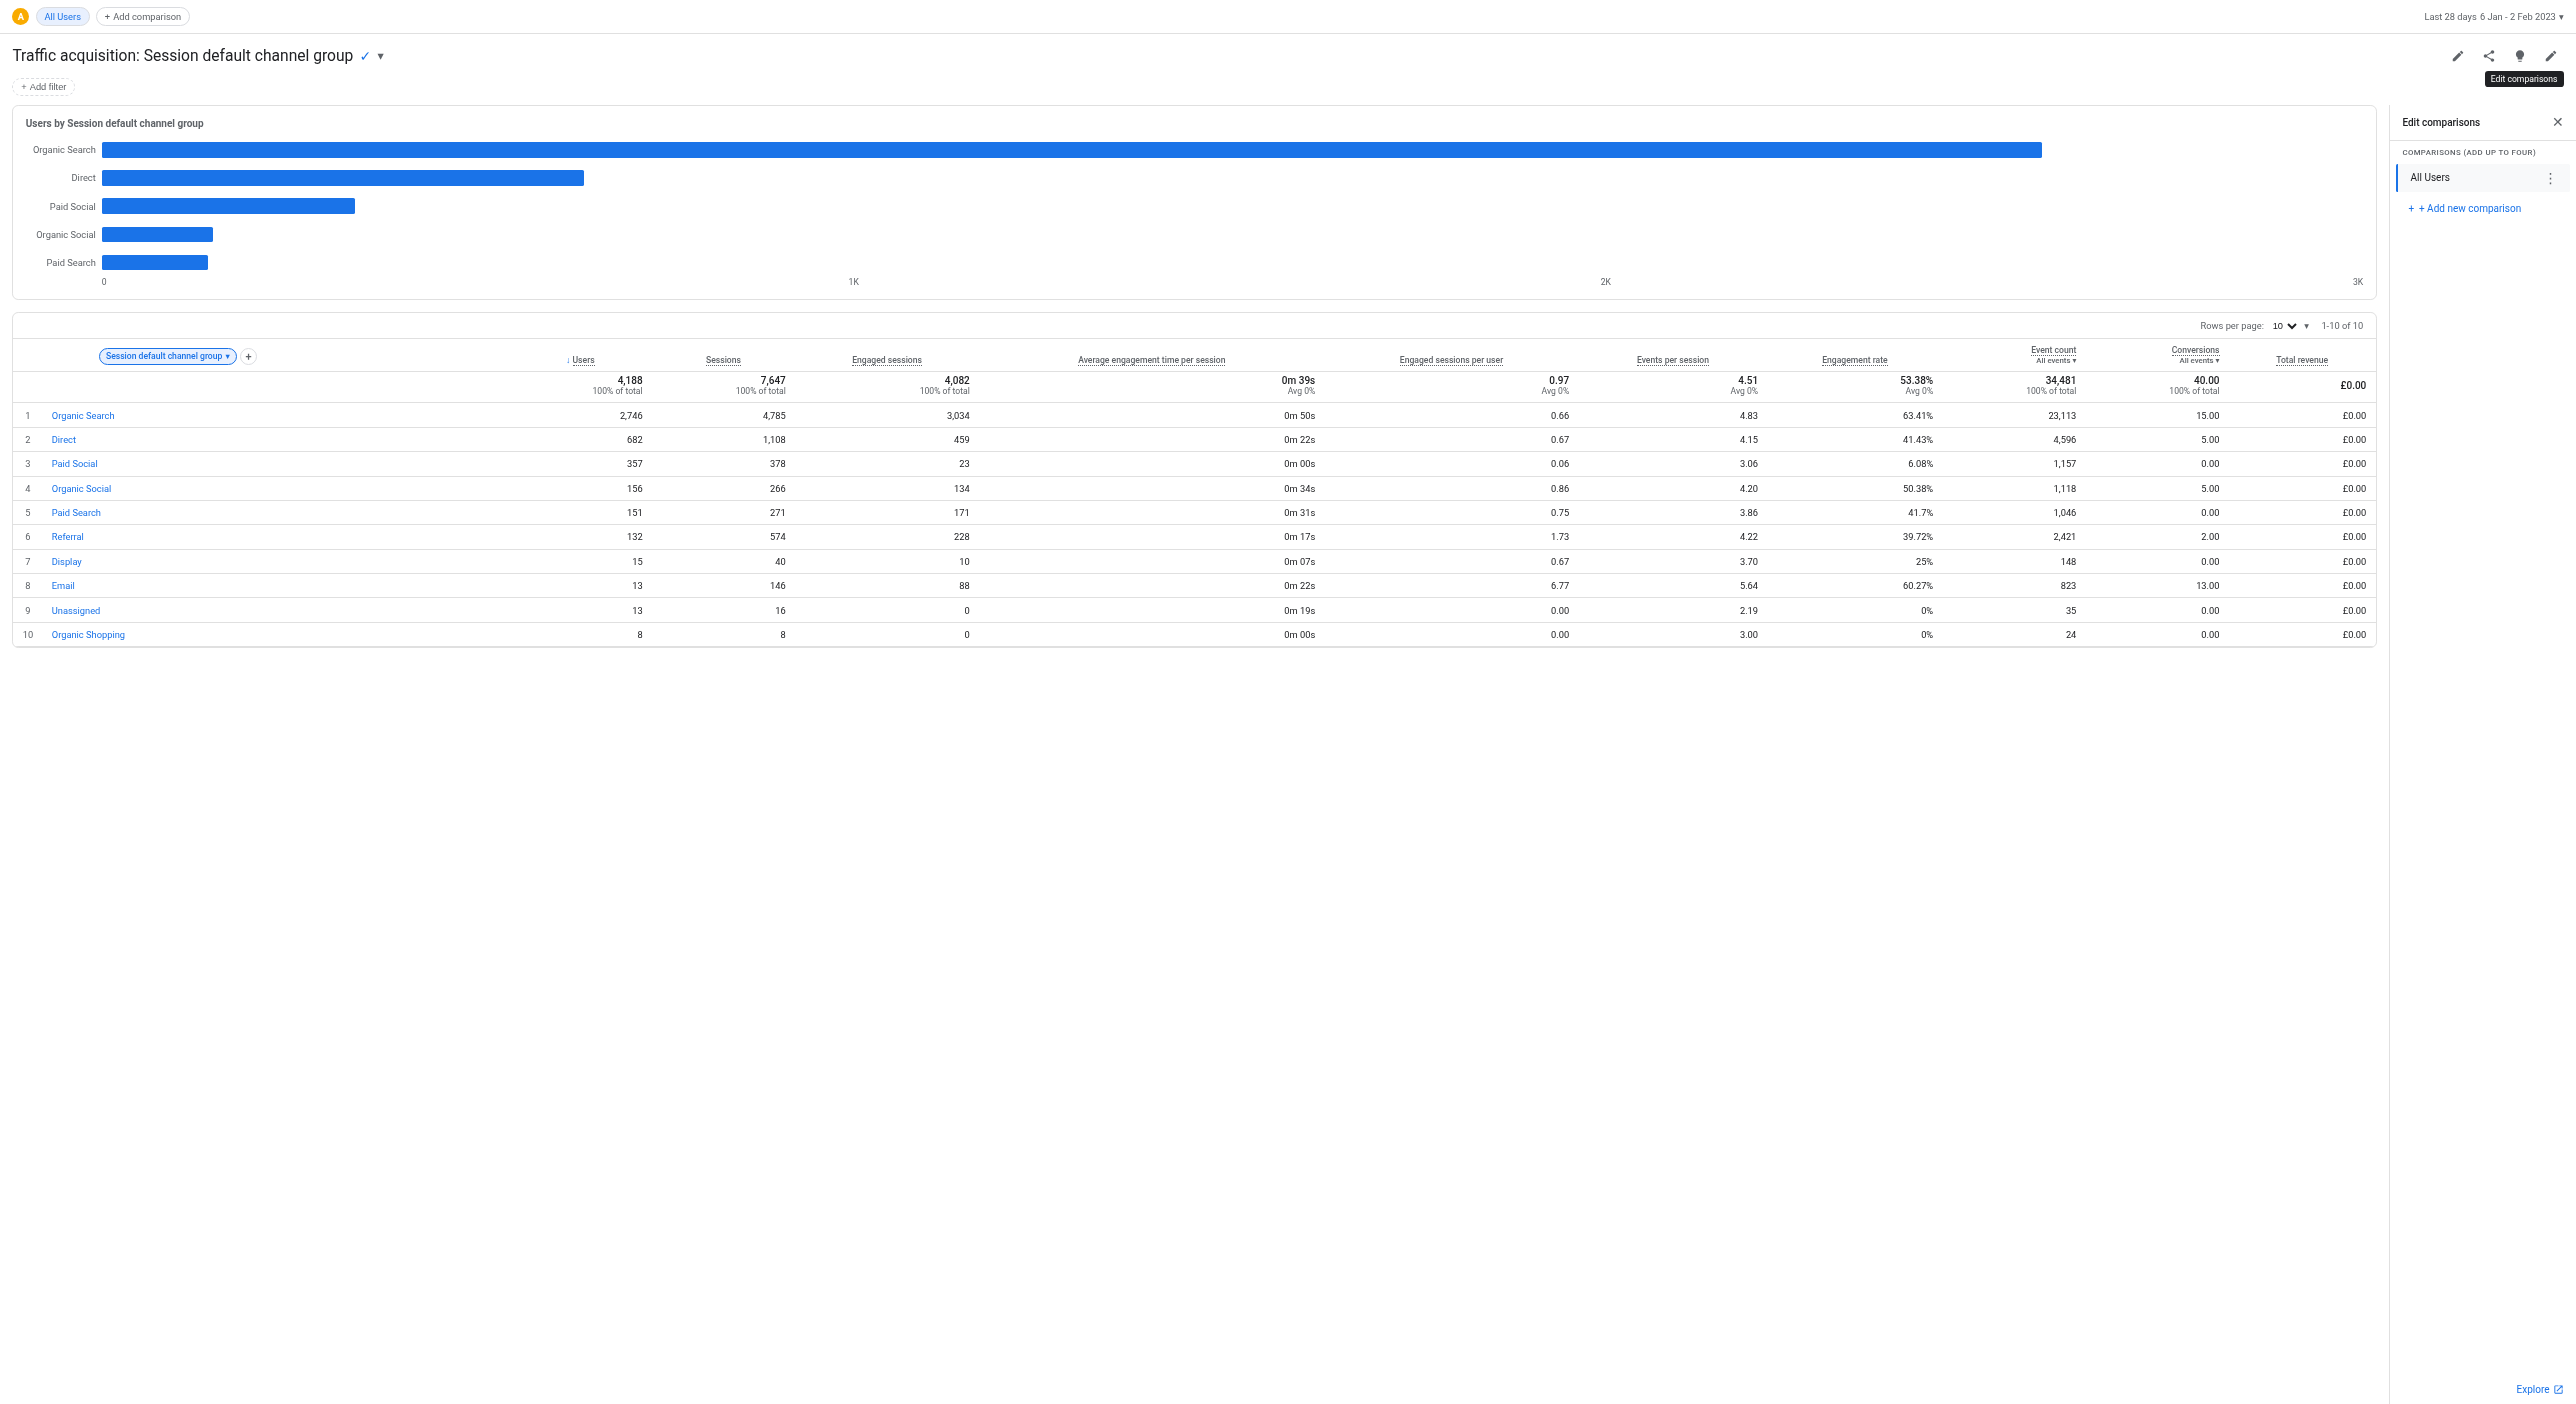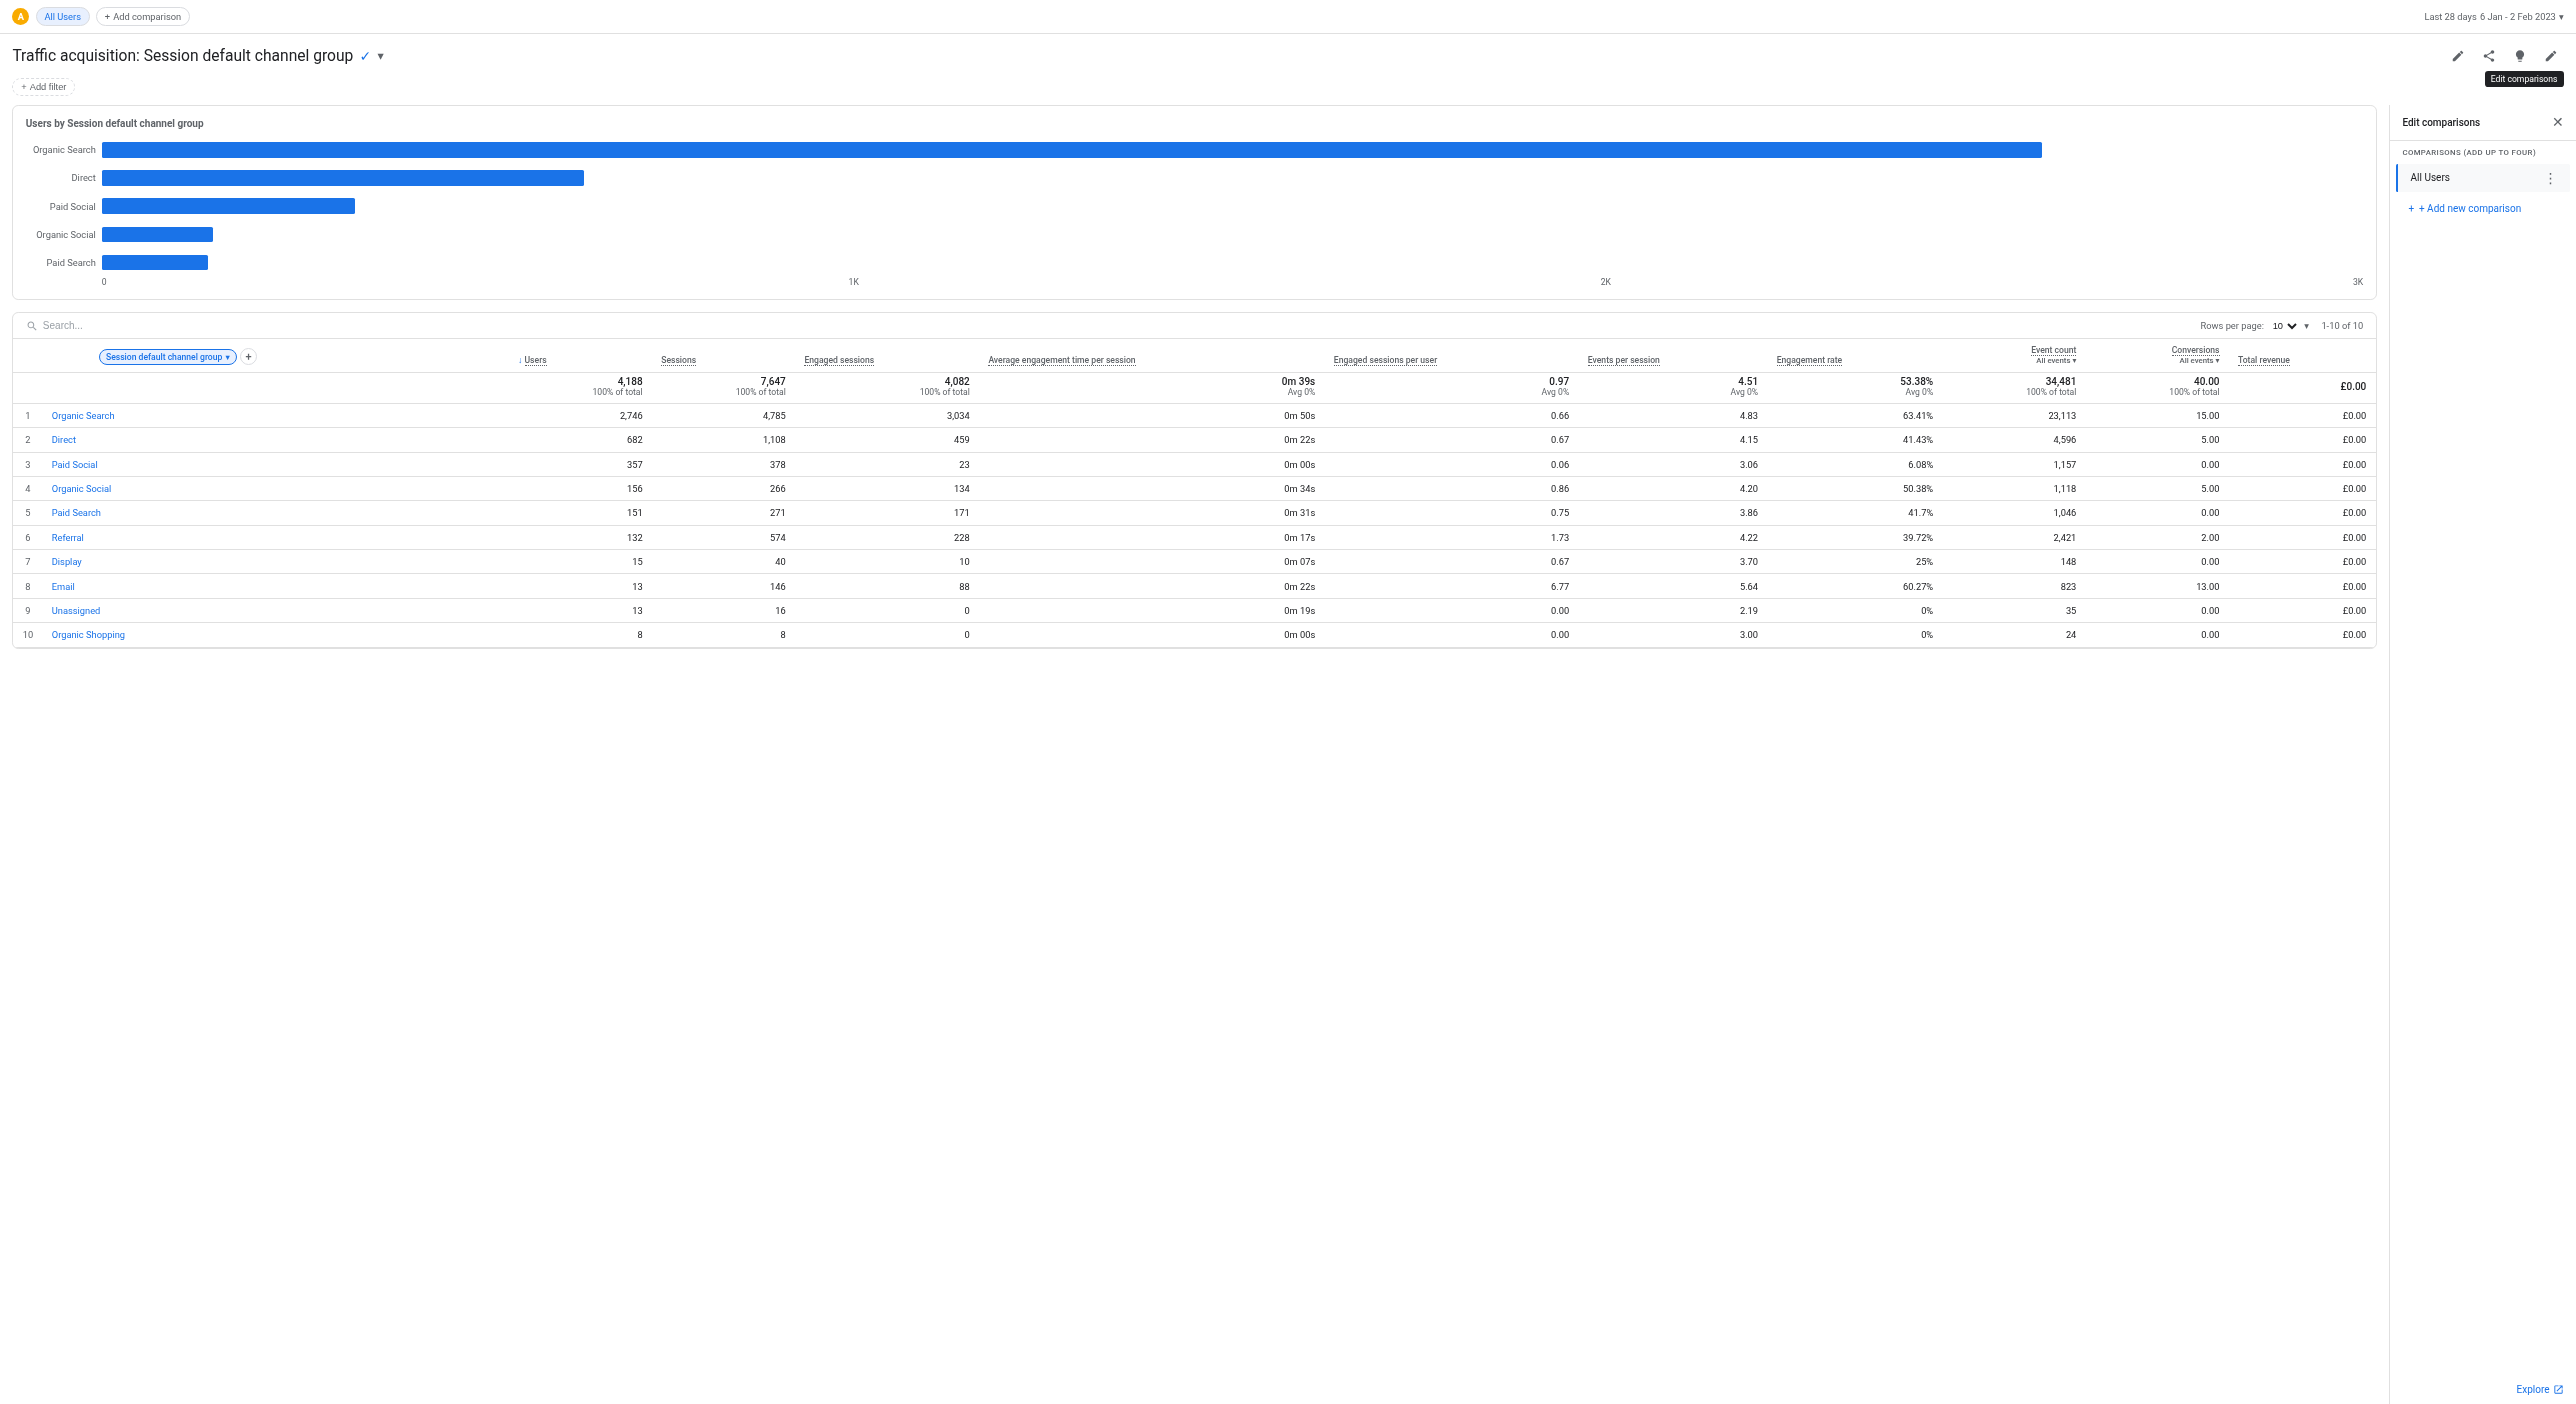--- a/index.html
+++ b/index.html
@@ -44,21 +44,21 @@
     .table-section { background: #fff; border: 0.8px solid #e0e0e0; border-radius: 6.2px; overflow: hidden; }
     .table-toolbar { display: flex; align-items: center; padding: 6.2px 12.4px; gap: 12.4px; border-bottom: 0.8px solid #e0e0e0; }
     .search-box { display: flex; align-items: center; gap: 4.7px; flex: 1; }
     .search-input { border: none; outline: none; font-size: 10px; color: #202124; width: 156px; }
     .search-input::placeholder { color: #9aa0a6; }
     .rows-per-page { display: flex; align-items: flex-start; gap: 4.7px; margin-left: auto; font-size: 9.3px; color: #5f6368; }
     .rows-select { border: none; font-size: 9.3px; color: #202124; cursor: pointer; background: transparent; }
     .page-info { font-size: 9.3px; color: #5f6368; }
 
     .data-table { width: 100%; border-collapse: collapse; font-size: 9.3px; }
-    .data-table th { padding: 6.2px 9.3px; text-align: left; font-weight: 500; color: #5f6368; border-bottom: 0.8px solid #e0e0e0; vertical-align: bottom; font-size: 8.6px; white-space: nowrap; position: relative; }
+    .data-table th { padding: 6.2px 9.3px; text-align: center; font-weight: 500; color: #5f6368; border-bottom: 0.8px solid #e0e0e0; vertical-align: bottom; font-size: 8.6px; white-space: nowrap; position: relative; }
     .data-table th.left { text-align: left; }
     .data-table th .underline { border-bottom: 0.8px dotted #5f6368; }
     .data-table td { padding: 6.2px 9.3px; text-align: right; border-bottom: 0.8px solid #e0e0e0; color: #202124; }
     .data-table td.left { text-align: left; color: #1a73e8; cursor: pointer; }
     .data-table td.row-num { color: #5f6368; text-align: center; width: 23px; }
     .summary-row td { color: #5f6368; font-size: 8.6px; padding: 3.1px 9.3px 6.2px; border-bottom: 1.6px solid #e0e0e0; }
     .summary-value { display: block; font-size: 10px; color: #202124; font-weight: 500; }
 
     .col-header-group { display: flex; flex-direction: column; align-items: flex-end; }
     .col-sort-indicator { color: #1a73e8; }
@@ -183,26 +183,20 @@
       <div class="chart-axis" id="chart-axis">
           <span>0</span>
           <span>1K</span>
           <span>2K</span>
           <span>3K</span>
         </div>
     </div>
 
     <div class="table-section">
       <div class="table-toolbar">
-        <div class="search-box">
-          <svg width="12.4" height="12.4" viewBox="0 0 24 24" fill="#9aa0a6">
-              <path d="M15.5 14h-.79l-.28-.27C15.41 12.59 16 11.11 16 9.5 16 5.91 13.09 3 9.5 3S3 5.91 3 9.5 5.91 16 9.5 16c1.61 0 3.09-.59 4.23-1.57l.27.28v.79l5 4.99L20.49 19l-4.99-5zm-6 0C7.01 14 5 11.99 5 9.5S7.01 5 9.5 5 14 7.01 14 9.5 11.99 14 9.5 14z"></path>
-            </svg>
-          <input class="search-input" type="text" placeholder="Search..." style="">
-        </div>
         <div class="rows-per-page">
           <span>Rows per page:</span>
           <select class="rows-select">
             <option>10</option>
             <option>25</option>
             <option>50</option>
           </select>
           <span>▾</span>
         </div>
         <span class="page-info">1-10 of 10</span>

